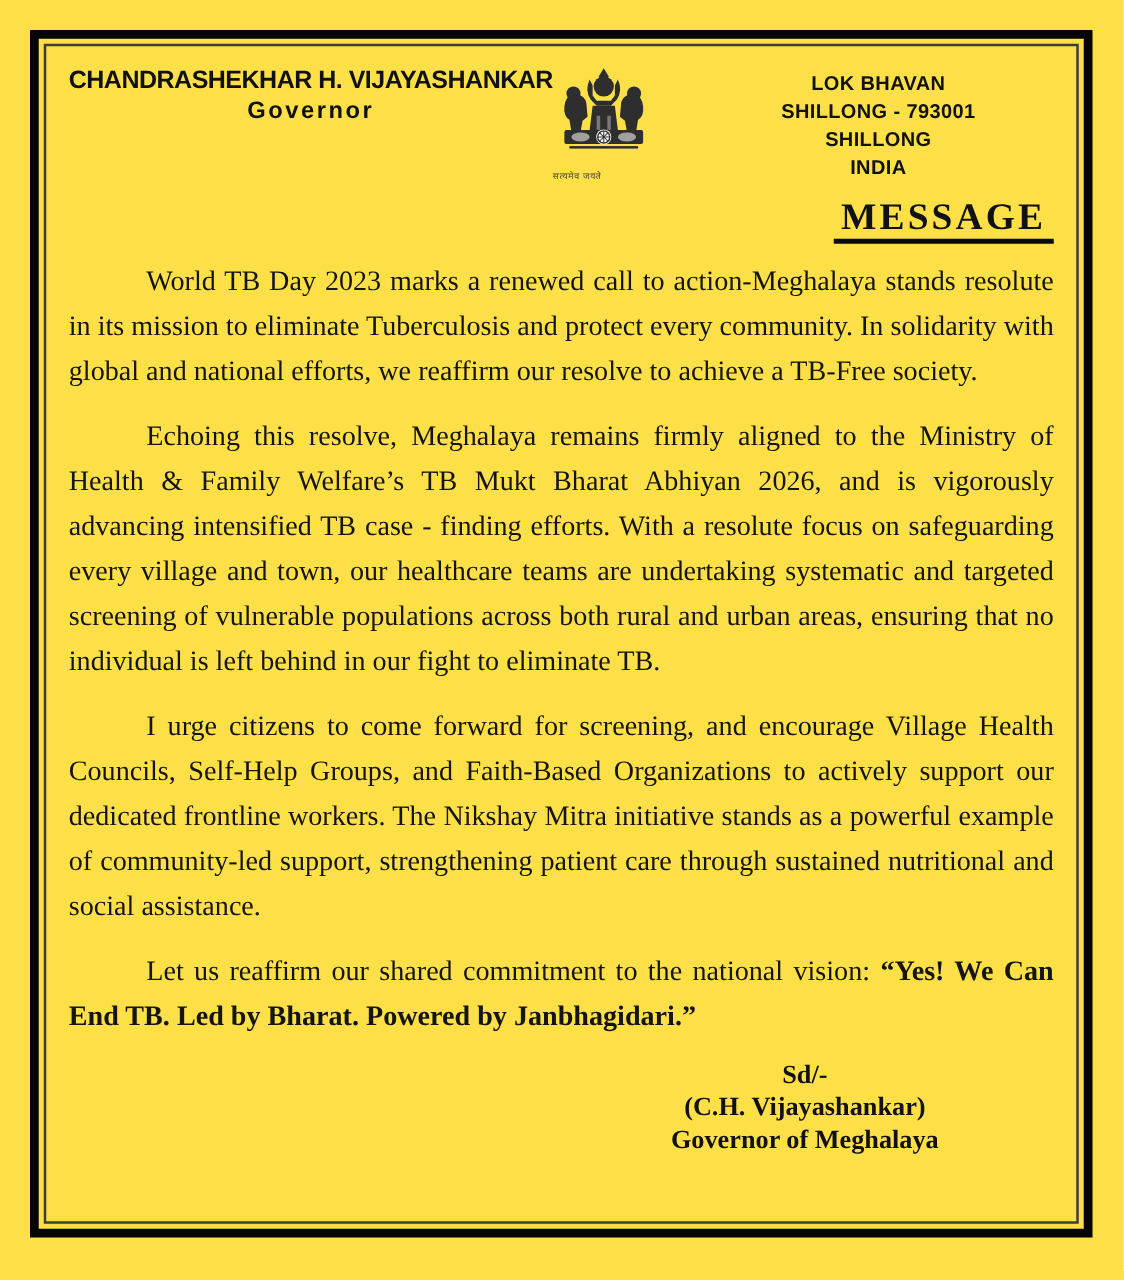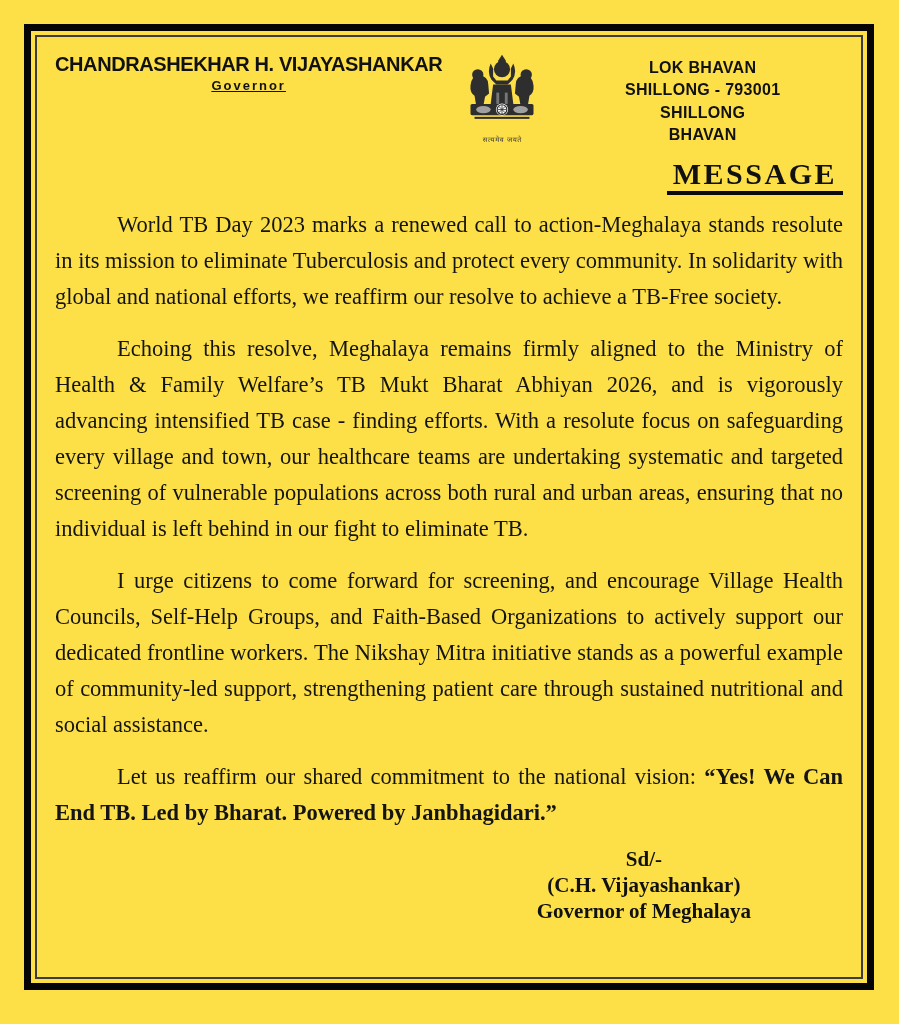--- a/index.html
+++ b/index.html
@@ -38,28 +38,26 @@
     font-family: "Liberation Sans", sans-serif;
     font-weight: bold;
     padding-top: 6px;
   }
   .officer-name {
     font-size: 20px;
     letter-spacing: -0.4px;
     white-space: nowrap;
   }
   .officer-title {
-    font-size: 13px;
+    font-size: 19px;
     letter-spacing: 2px;
     margin-top: 2px;
-    text-decoration: underline;
   }
   .emblem-block {
     width: 120px;
-    text-align: center;
     padding-top: 2px;
   }
   .emblem-caption {
     font-size: 7px;
     color: #3a3a3a;
     font-family: "DejaVu Sans", sans-serif;
     margin-top: -2px;
     letter-spacing: 0.5px;
   }
   .address-block {
@@ -157,21 +155,21 @@
               <rect x="16" y="84" width="68" height="2.5"></rect>
             </g>
           </svg>
           <div class="emblem-caption">सत्यमेव जयते</div>
         </div>
 
         <div class="address-block">
           <div>LOK BHAVAN</div>
           <div>SHILLONG - 793001</div>
           <div>SHILLONG</div>
-          <div>BHAVAN</div>
+          <div>INDIA</div>
         </div>
       </div>
 
       <div class="doc-title-wrap">
         <span class="doc-title">MESSAGE</span>
       </div>
 
       <div class="body-copy">
         <p class="body-para">World TB Day 2023 marks a renewed call to action-Meghalaya stands resolute in its mission to eliminate Tuberculosis and protect every community. In solidarity with global and national efforts, we reaffirm our resolve to achieve a TB-Free society.</p>
         <p class="body-para">Echoing this resolve, Meghalaya remains firmly aligned to the Ministry of Health &amp; Family Welfare’s TB Mukt Bharat Abhiyan 2026, and is vigorously advancing intensified TB case - finding efforts. With a resolute focus on safeguarding every village and town, our healthcare teams are undertaking systematic and targeted screening of vulnerable populations across both rural and urban areas, ensuring that no individual is left behind in our fight to eliminate TB.</p>

